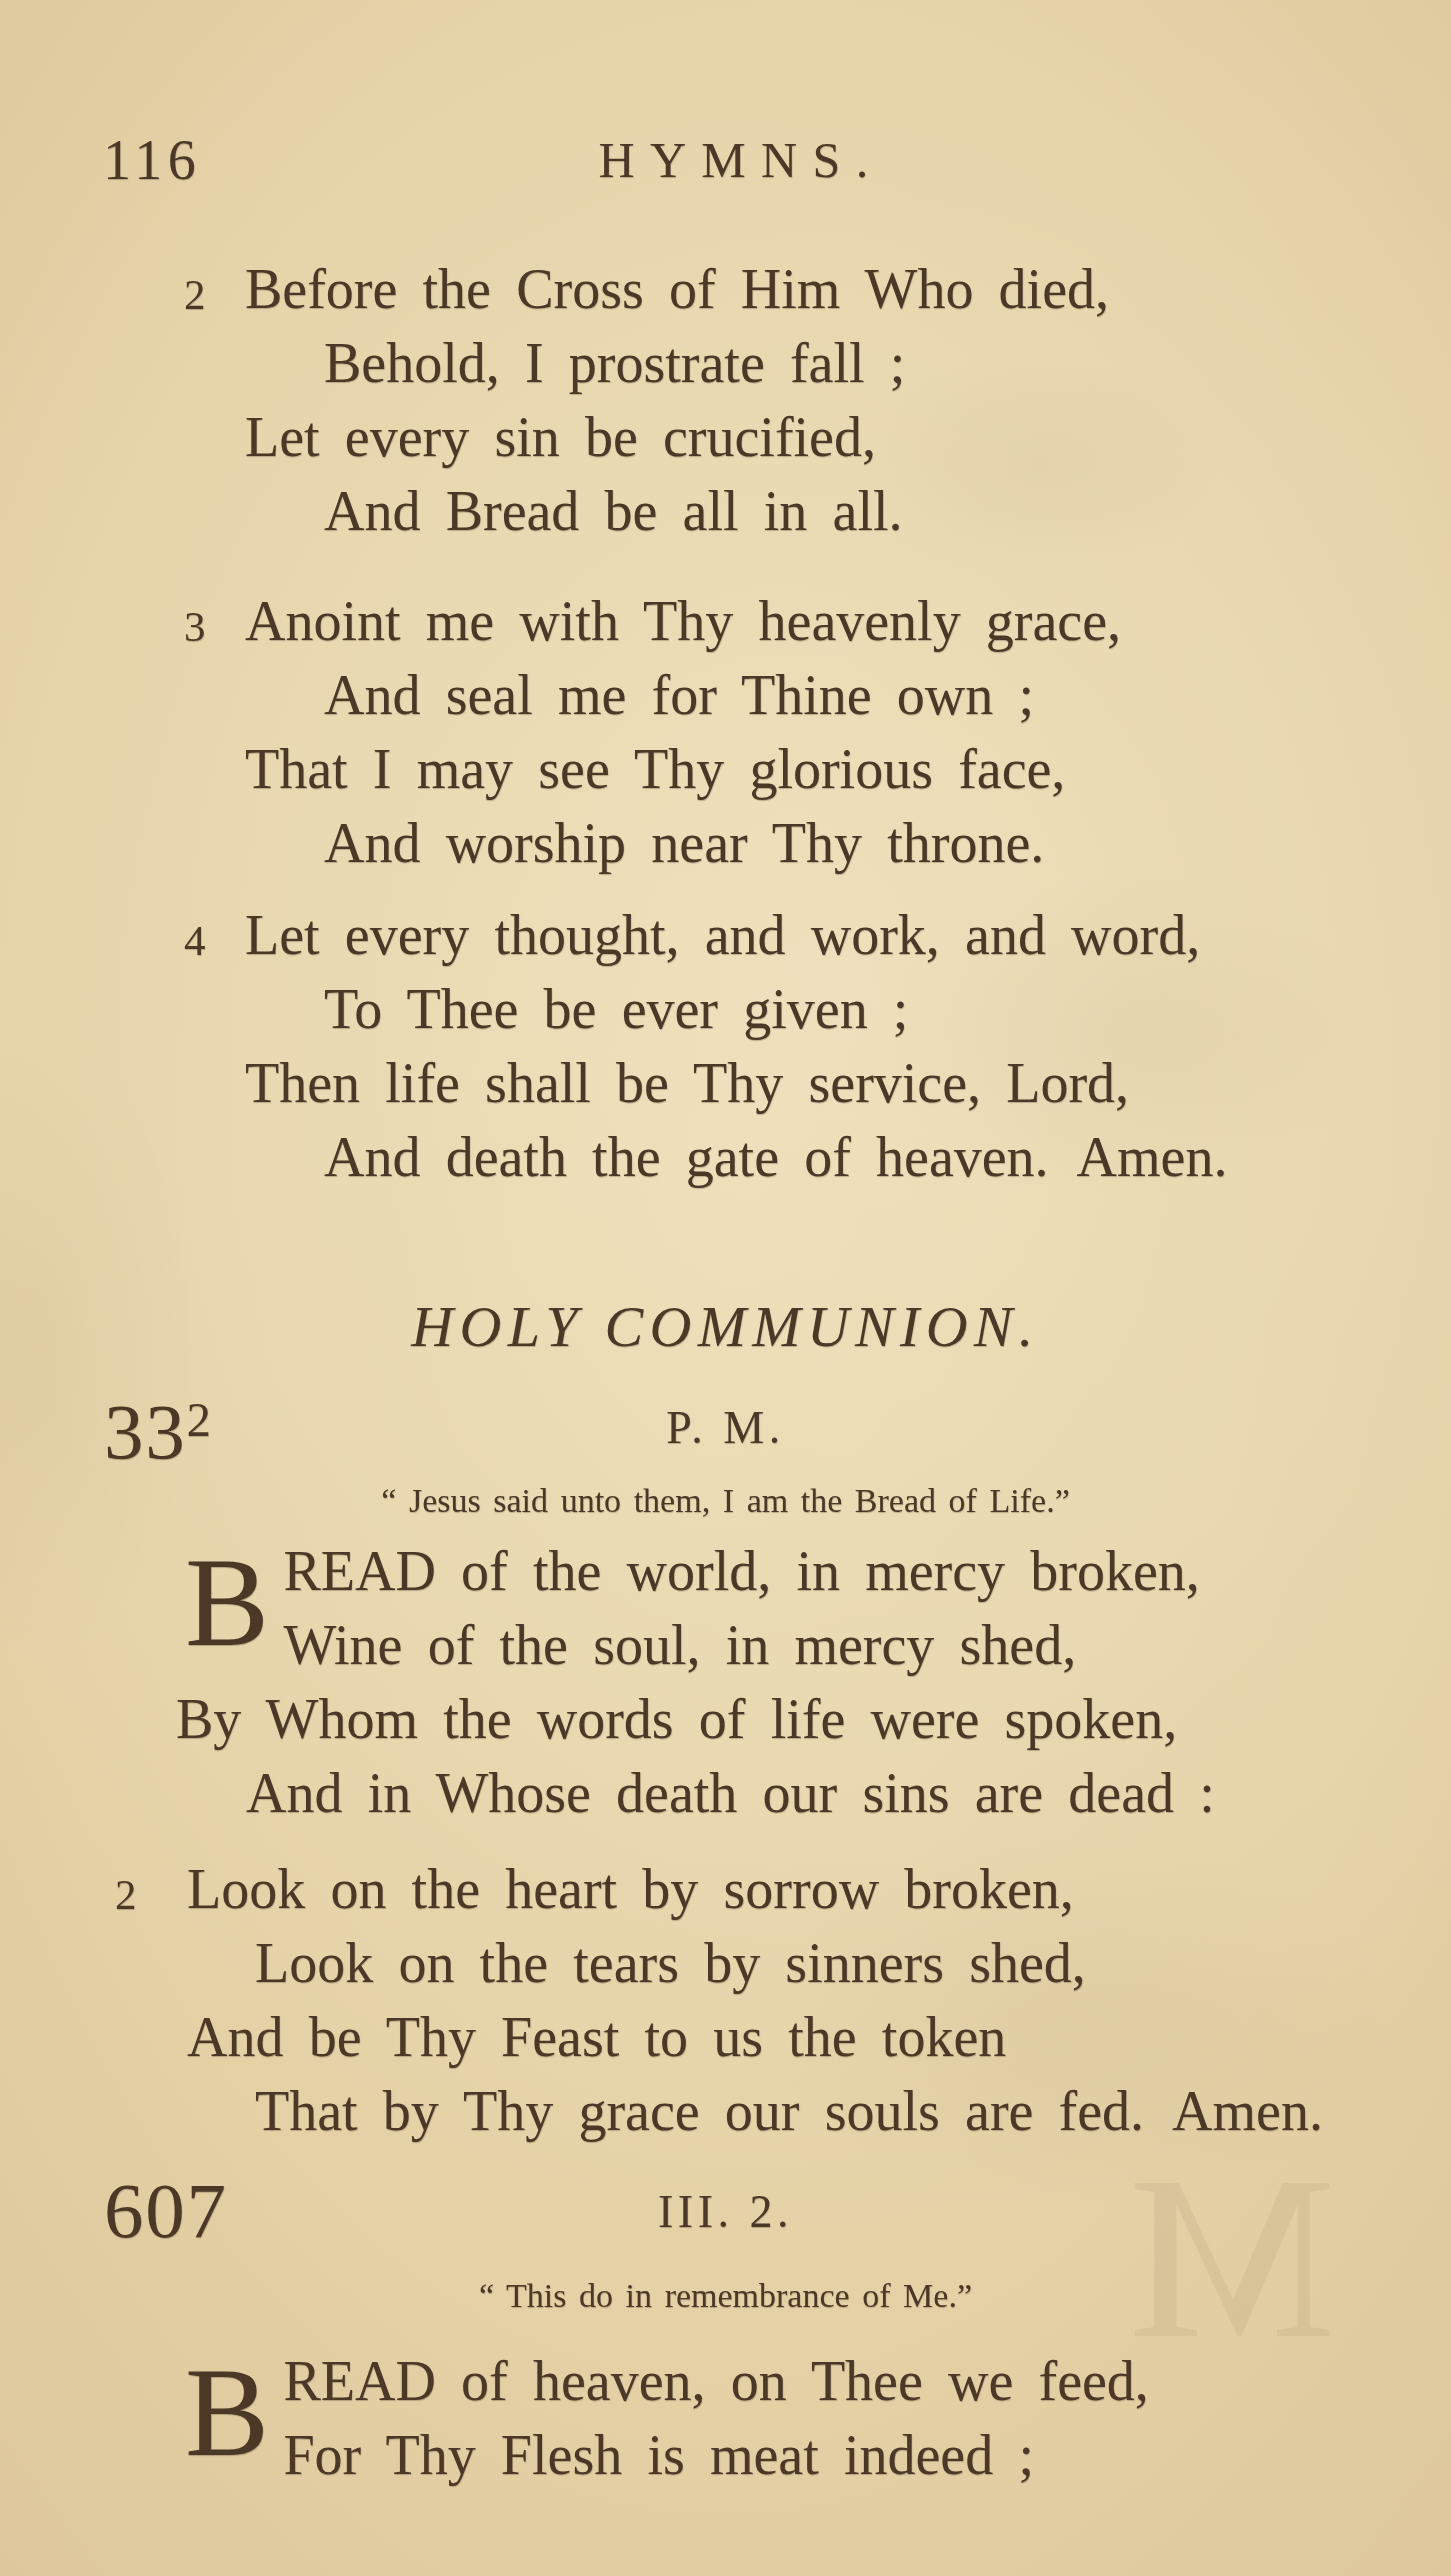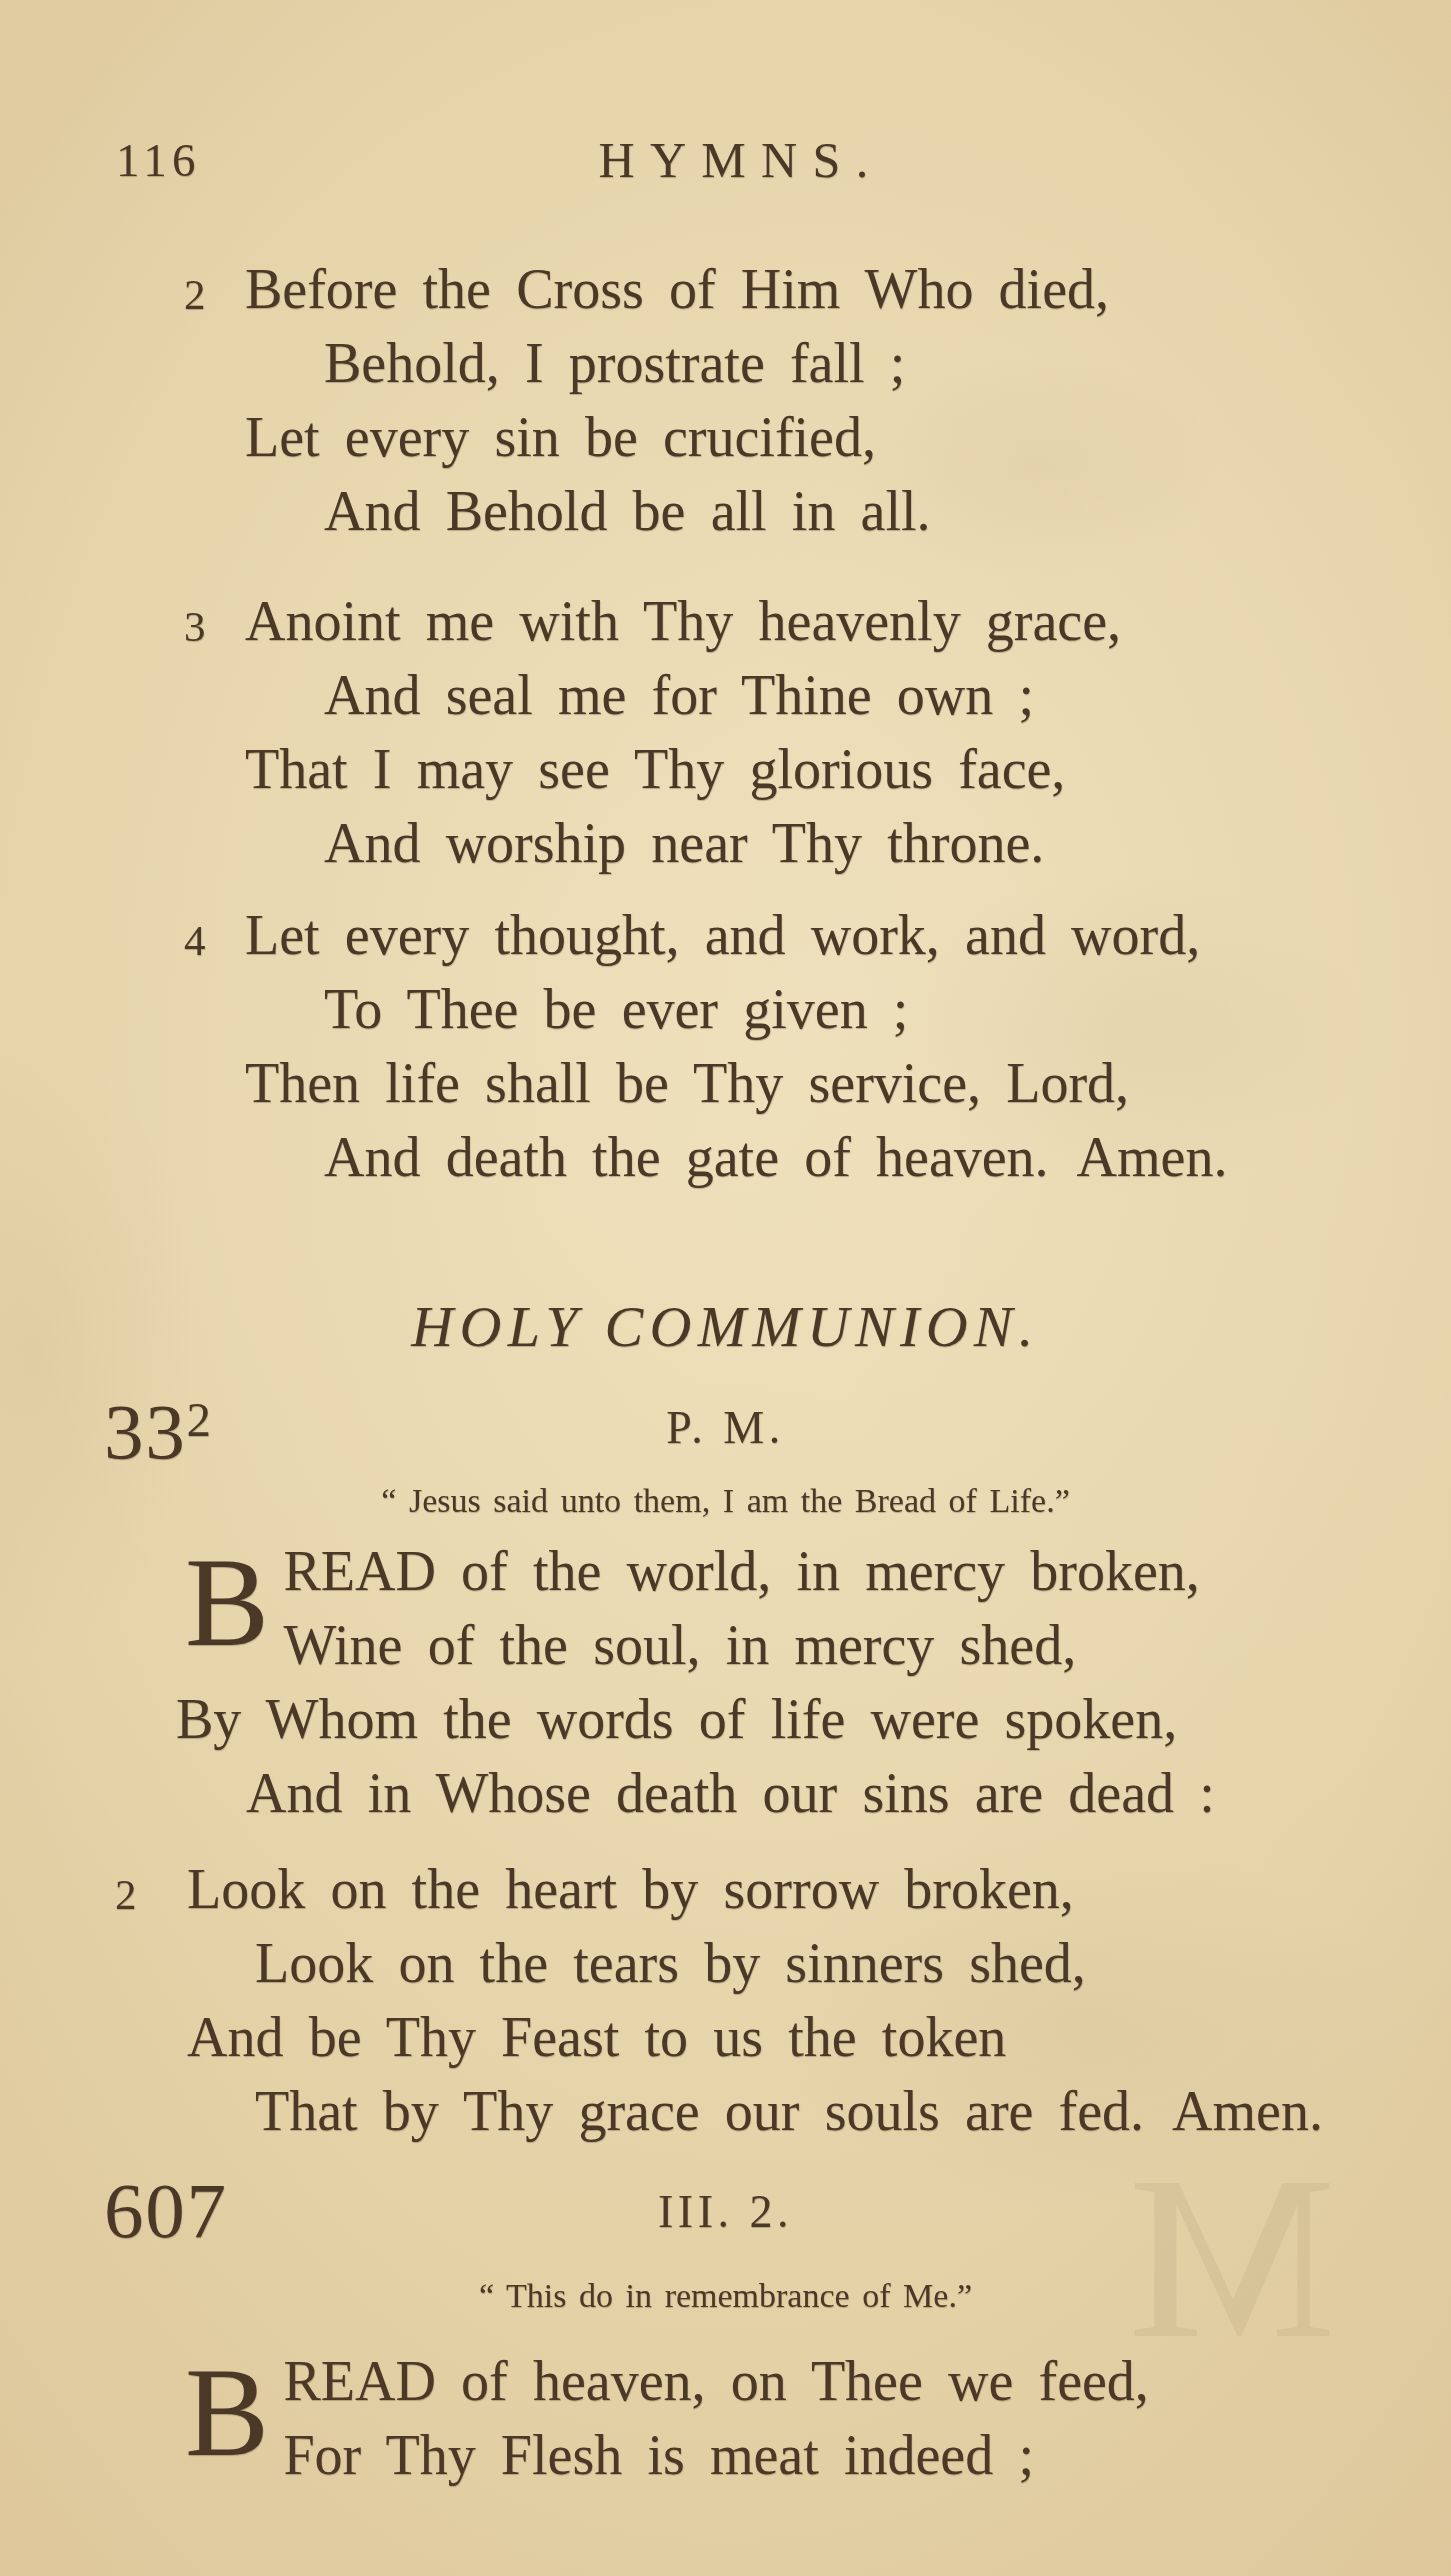--- a/index.html
+++ b/index.html
@@ -28,22 +28,22 @@
     content:""; position:absolute; inset:0; pointer-events:none;
     background:
       radial-gradient(ellipse 270px 162px at 1034px 468px, rgba(120,95,60,0.05), rgba(0,0,0,0) 70%),
       radial-gradient(ellipse 360px 234px at 1124px 1034px, rgba(120,95,60,0.05), rgba(0,0,0,0) 70%),
       radial-gradient(ellipse 450px 270px at 1079px 2023px, rgba(120,95,60,0.06), rgba(0,0,0,0) 70%),
       radial-gradient(ellipse 234px 450px at 36px 1349px, rgba(110,85,55,0.05), rgba(0,0,0,0) 70%);
   }
 
   .page-head { position: relative; height: 54px; }
   .pagenum {
-    position: absolute; left: 116px; top: 0;
-    font-size: 47px; letter-spacing: 5.4px; line-height: 50px;
+    position: absolute; left: 103px; top: 0;
+    font-size: 56px; letter-spacing: 5.4px; line-height: 50px;
   }
   .book-title {
     text-align: center; font-size: 50px; letter-spacing: 15.3px;
     line-height: 50px; padding-left: 31px;
   }
 
   .verse { position: relative; font-size: 56px; line-height: 74px; word-spacing: 0.20em; }
   .line { white-space: nowrap; }
   .vnum { position: absolute; font-size: 43px; line-height: 74px; top: 6.3px; }
 
@@ -115,21 +115,21 @@
   <div class="page-head">
     <span class="pagenum">116</span>
     <div class="book-title">HYMNS.</div>
   </div>
 
   <div class="verse pv v2-prev">
     <span class="vnum">2</span>
     <div class="line">Before the Cross of Him Who died,</div>
     <div class="line ind">Behold, I prostrate fall ;</div>
     <div class="line">Let every sin be crucified,</div>
-    <div class="line ind">And Behold be all in all.</div>
+    <div class="line ind">And Bread be all in all.</div>
   </div>
 
   <div class="verse pv v3-prev">
     <span class="vnum">3</span>
     <div class="line">Anoint me with Thy heavenly grace,</div>
     <div class="line ind">And seal me for Thine own ;</div>
     <div class="line">That I may see Thy glorious face,</div>
     <div class="line ind">And worship near Thy throne.</div>
   </div>
 

